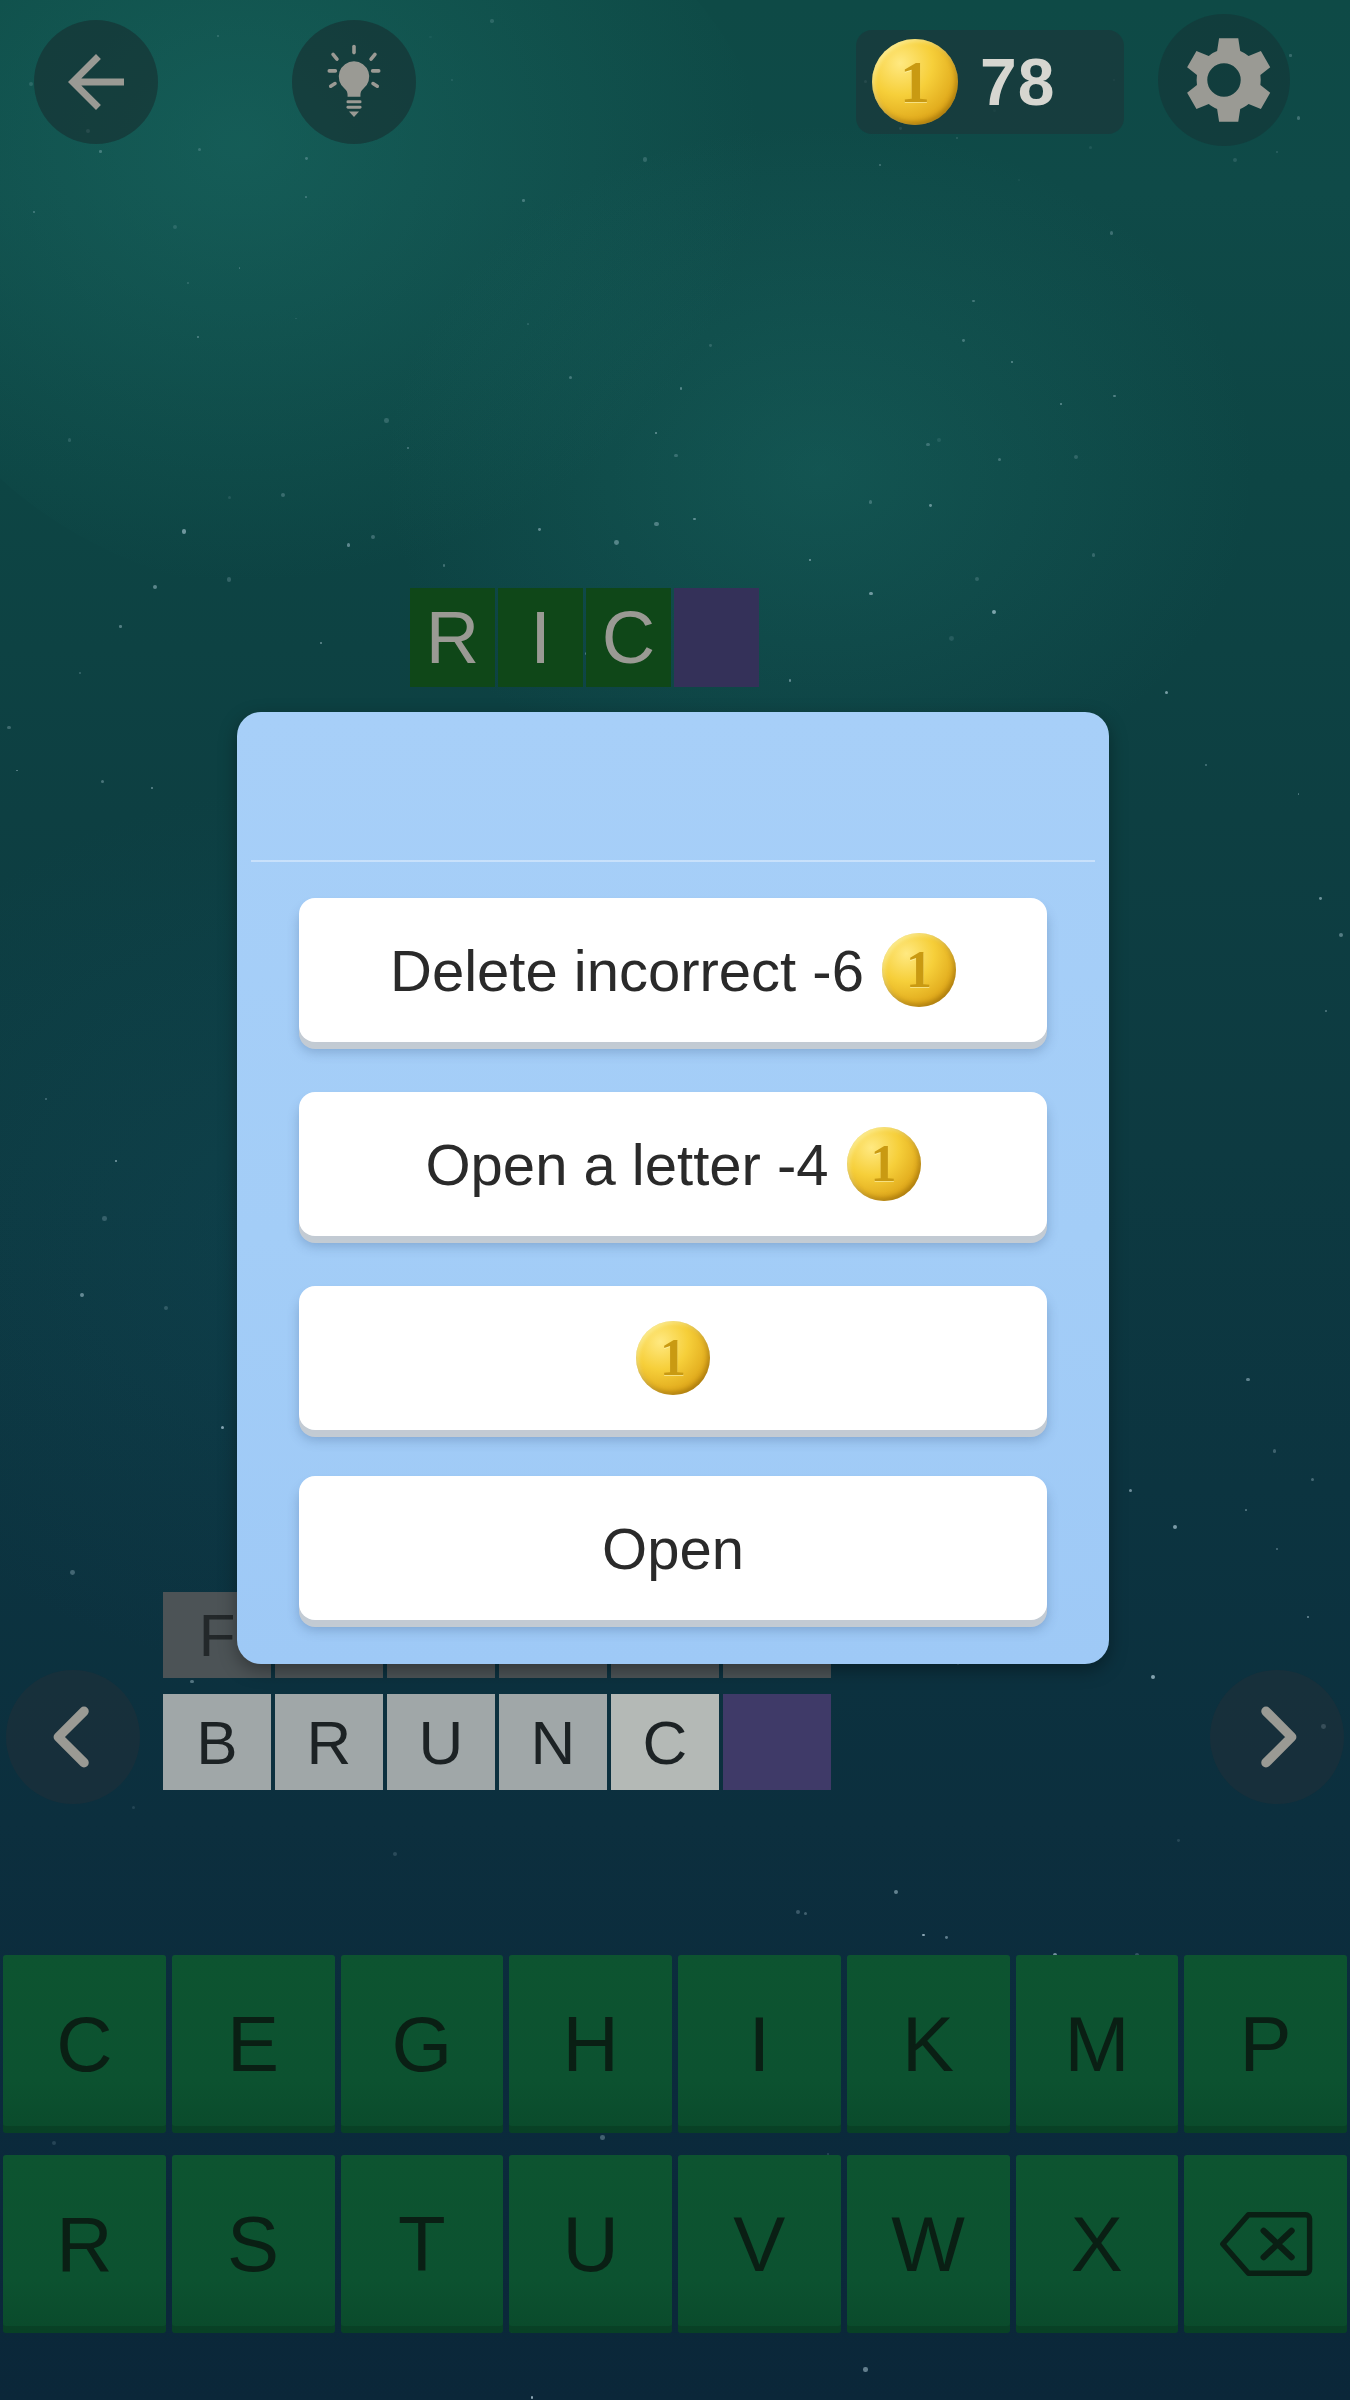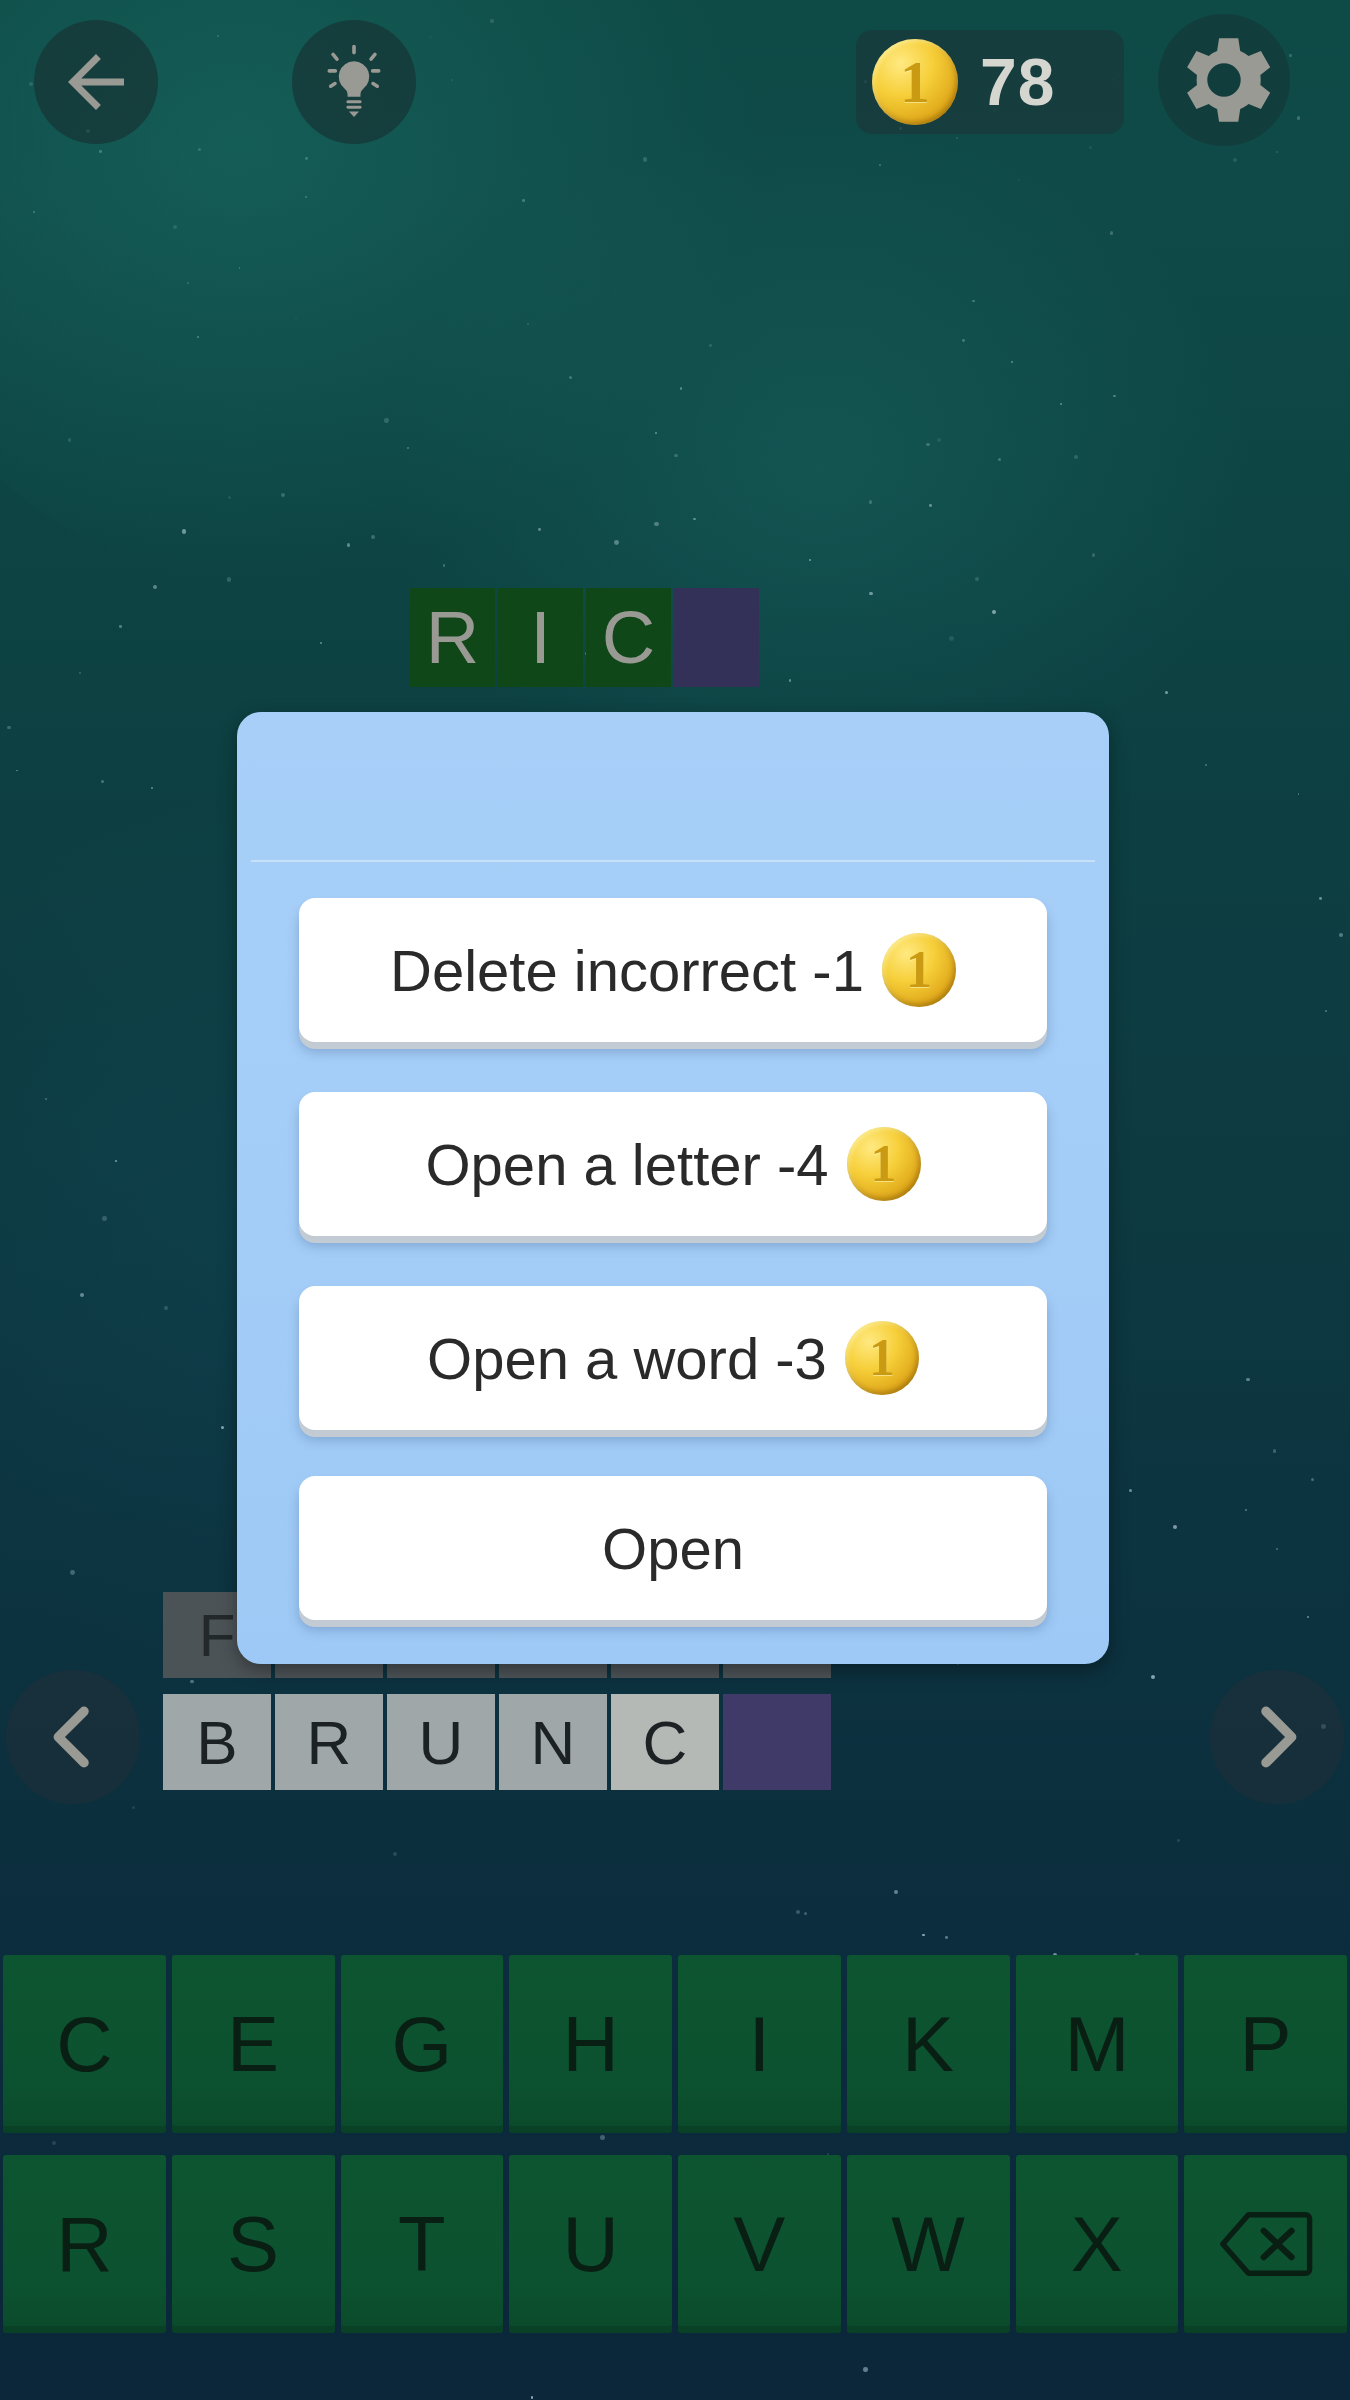--- a/index.html
+++ b/index.html
@@ -541,33 +541,32 @@
           <path fill="none" stroke="#0a1f14" stroke-width="1.35" stroke-linejoin="round" d="M7.6 1.2h14.3a1 1 0 0 1 1 1v12.6a1 1 0 0 1-1 1H7.6L1.2 8.5z"></path>
           <path fill="none" stroke="#0a1f14" stroke-width="1.55" stroke-linecap="round" d="M11.4 5.2l7 6.6M18.4 5.2l-7 6.6"></path>
         </svg>
       </div>
     </div>
 
   <div id="hints-dialog">
     <div id="hints-divider"></div>
     <div id="hint-buttons">
         <div class="hint-btn" id="hint-btn-0">
-          <div class="label">Delete incorrect -1</div>
+          <div class="label">Delete incorrect -6</div>
           <div class="coin" style="width: 74px; height: 74px;">
             <span style="font-size: 52px;">1</span>
           </div>
         </div>
         <div class="hint-btn" id="hint-btn-1">
           <div class="label">Open a letter -4</div>
           <div class="coin" style="width: 74px; height: 74px;">
             <span style="font-size: 52px;">1</span>
           </div>
         </div>
         <div class="hint-btn" id="hint-btn-2">
-          <div class="label">Open a word -3</div>
           <div class="coin" style="width: 74px; height: 74px;">
             <span style="font-size: 52px;">1</span>
           </div>
         </div>
         <div class="hint-btn" id="hint-btn-3">
           <div class="label">Open</div>
         </div>
       </div>
   </div>
 

